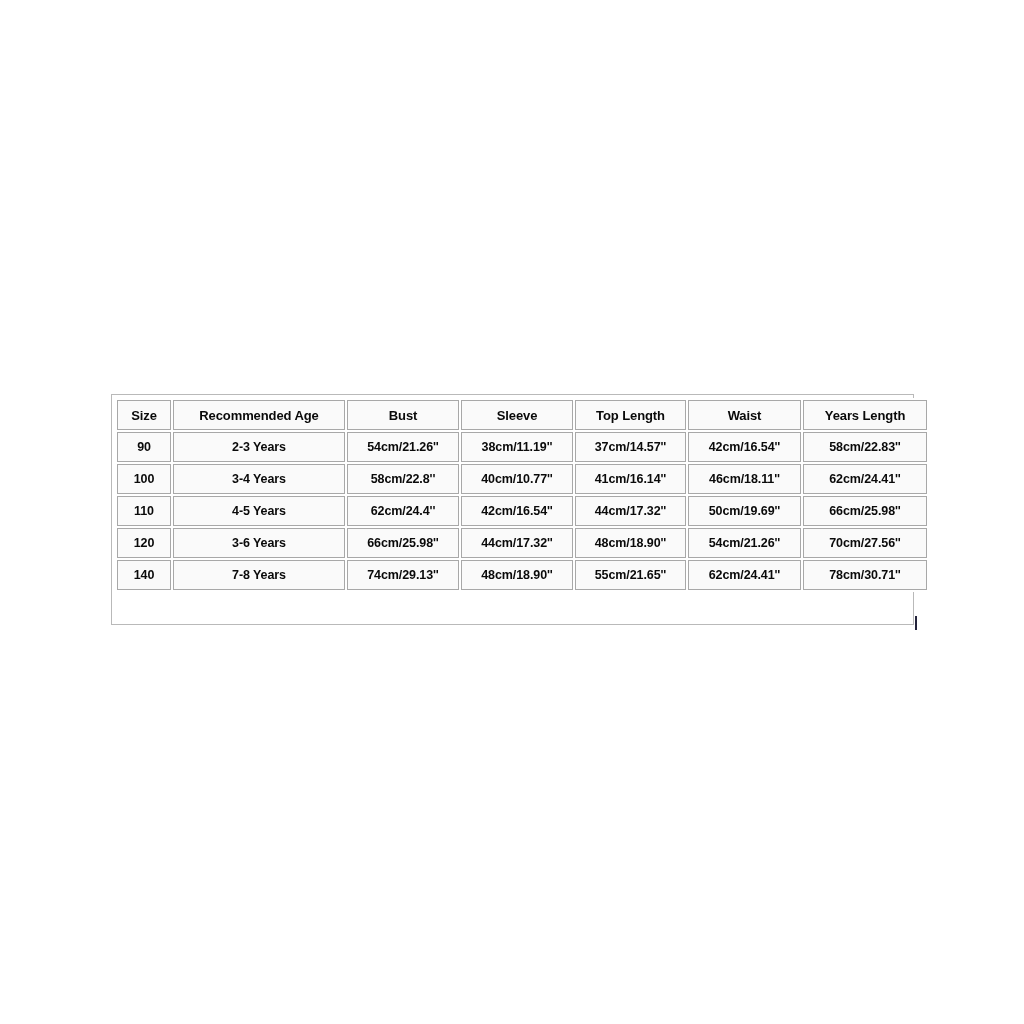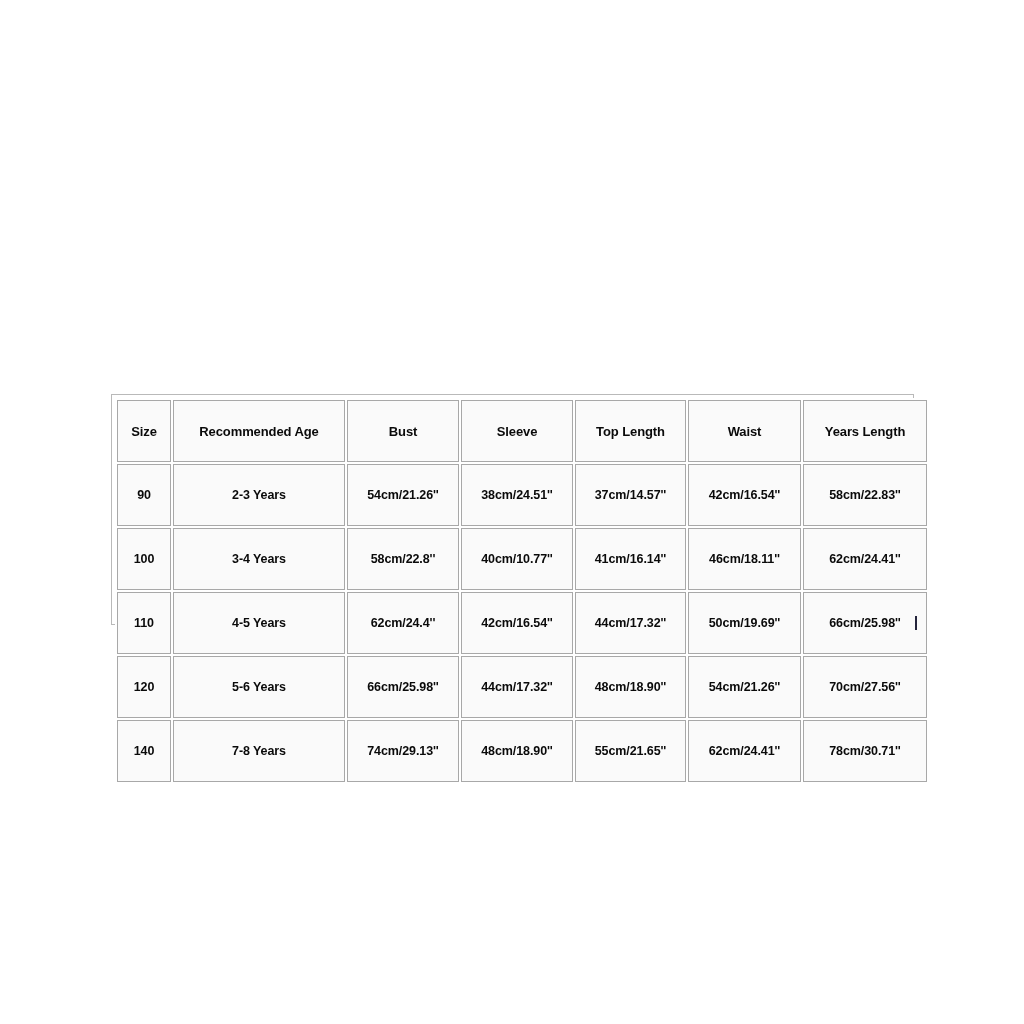--- a/index.html
+++ b/index.html
@@ -38,21 +38,21 @@
 
   table.size-chart td,
   table.size-chart th {
     border: 1px solid #a8a8a8;
     background: #fafafa;
     color: #0a0a0a;
     font-weight: bold;
     text-align: center;
     vertical-align: middle;
     height: 28px;
-    padding: 16px 2px;
+    padding: 0 2px;
     font-size: 12.5px;
     letter-spacing: -0.1px;
     white-space: nowrap;
     overflow: hidden;
   }
 
   table.size-chart th {
     font-size: 13px;
   }
 
@@ -98,21 +98,21 @@
         <th>Top Length</th>
         <th>Waist</th>
         <th>Years Length</th>
       </tr>
     </thead>
     <tbody>
       <tr>
         <td>90</td>
         <td>2-3 Years</td>
         <td>54cm/21.26''</td>
-        <td>38cm/24.51''</td>
+        <td>38cm/11.19''</td>
         <td>37cm/14.57''</td>
         <td>42cm/16.54''</td>
         <td>58cm/22.83''</td>
       </tr>
       <tr>
         <td>100</td>
         <td>3-4 Years</td>
         <td>58cm/22.8''</td>
         <td>40cm/10.77''</td>
         <td>41cm/16.14''</td>
@@ -123,21 +123,21 @@
         <td>110</td>
         <td>4-5 Years</td>
         <td>62cm/24.4''</td>
         <td>42cm/16.54''</td>
         <td>44cm/17.32''</td>
         <td>50cm/19.69''</td>
         <td>66cm/25.98''</td>
       </tr>
       <tr>
         <td>120</td>
-        <td>5-6 Years</td>
+        <td>3-6 Years</td>
         <td>66cm/25.98''</td>
         <td>44cm/17.32''</td>
         <td>48cm/18.90''</td>
         <td>54cm/21.26''</td>
         <td>70cm/27.56''</td>
       </tr>
       <tr>
         <td>140</td>
         <td>7-8 Years</td>
         <td>74cm/29.13''</td>

